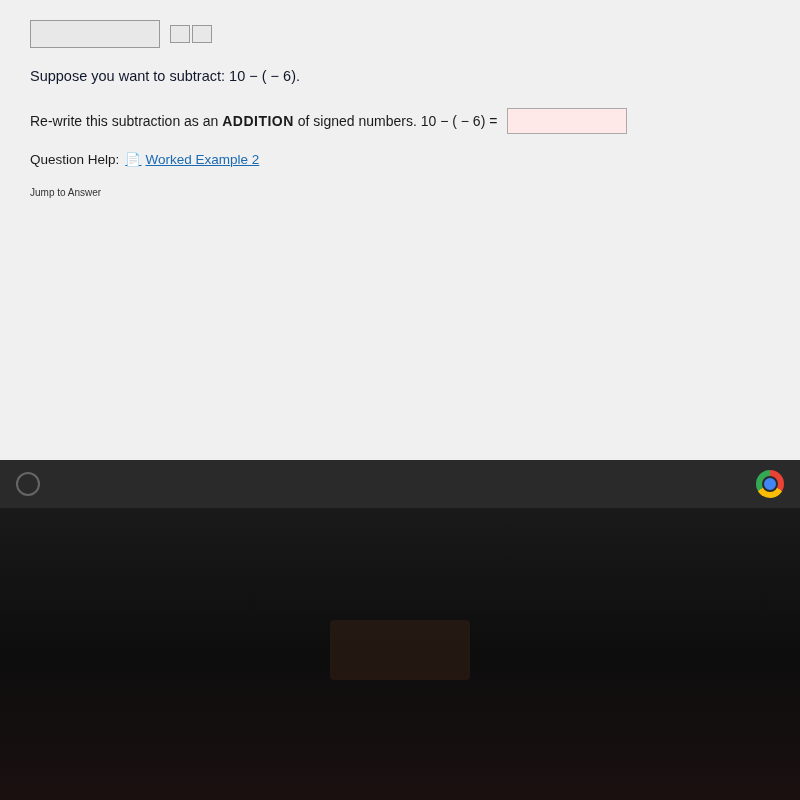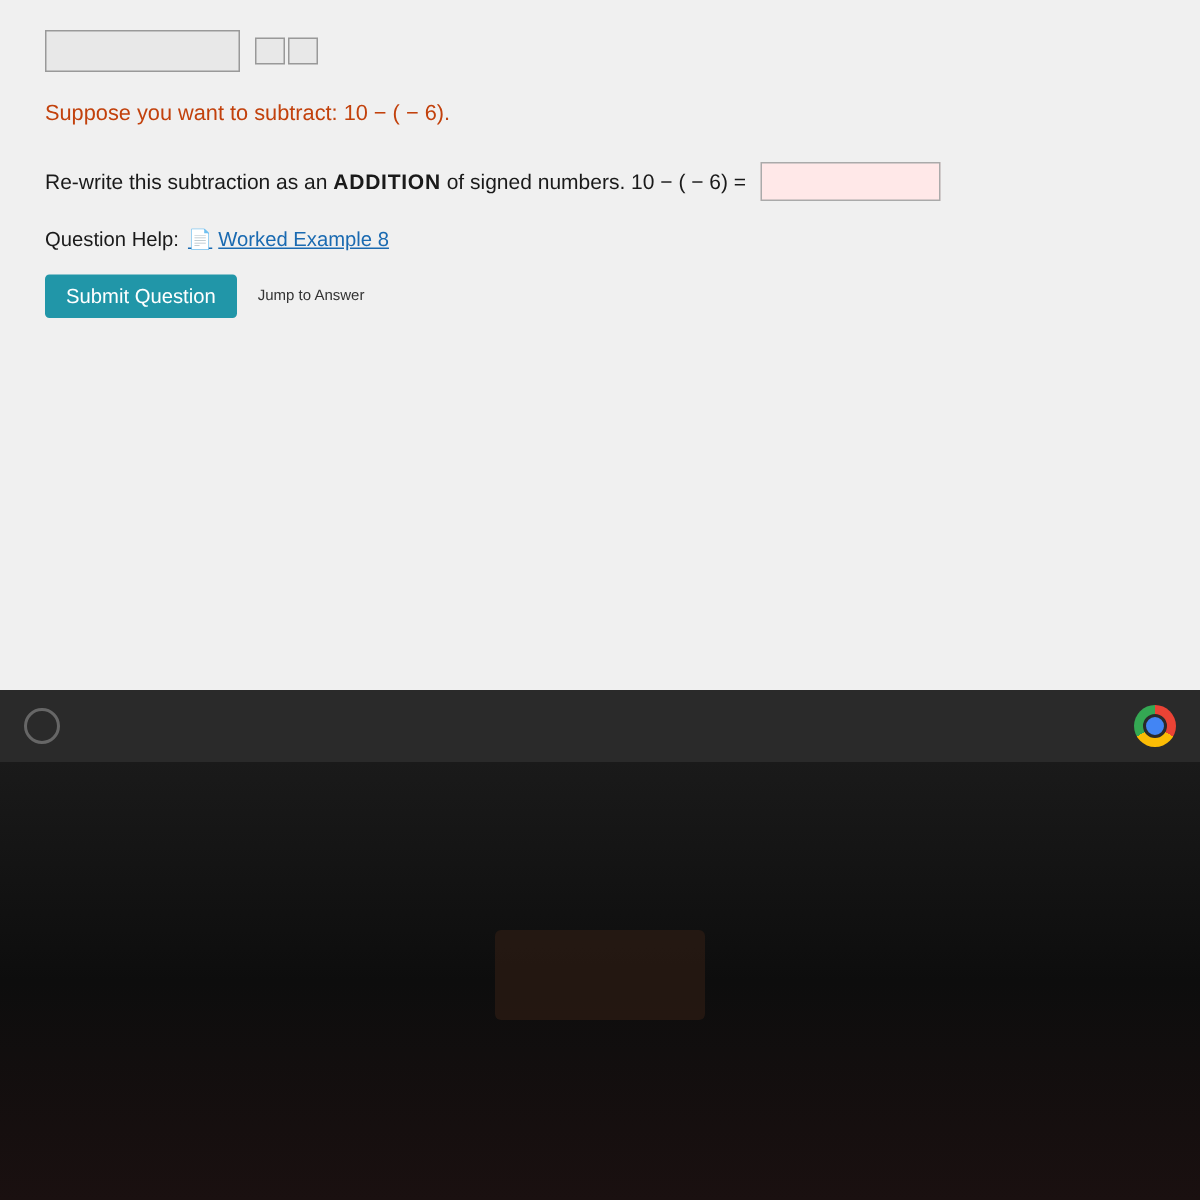--- a/index.html
+++ b/index.html
@@ -42,21 +42,21 @@
 
     .small-box {
       width: 20px;
       height: 18px;
       border: 1px solid #999;
       background: #e8e8e8;
     }
 
     .question-text {
       font-size: 14.5px;
-      color: #c2410c;
+      color: #0f172a;
       margin-bottom: 20px;
       line-height: 1.5;
     }
 
     .question-row {
       display: flex;
       align-items: center;
       font-size: 14px;
       color: #1a1a1a;
       margin-bottom: 18px;
@@ -222,26 +222,25 @@
   <div class="question-row">
     <span>Re-write this subtraction as an <span class="addition-text">ADDITION</span> of signed numbers. 10 − ( − 6) =</span>
     <input type="text" class="answer-input" value="" style="">
   </div>
 
 
   <div class="question-help">
     <span>Question Help:</span>
     <span class="worked-example-link">
       <span class="doc-icon">📄</span>
-      <span>Worked Example 8</span>
+      <span>Worked Example 2</span>
     </span>
   </div>
 
   <div class="buttons-row">
-    <button class="submit-btn">Submit Question</button>
     <button class="jump-btn">Jump to Answer</button>
   </div>
 </div>
 
 <div class="taskbar">
   <div class="taskbar-circle"></div>
   <div class="chrome-icon"></div>
 </div>
 
 <div class="dark-bottom">

